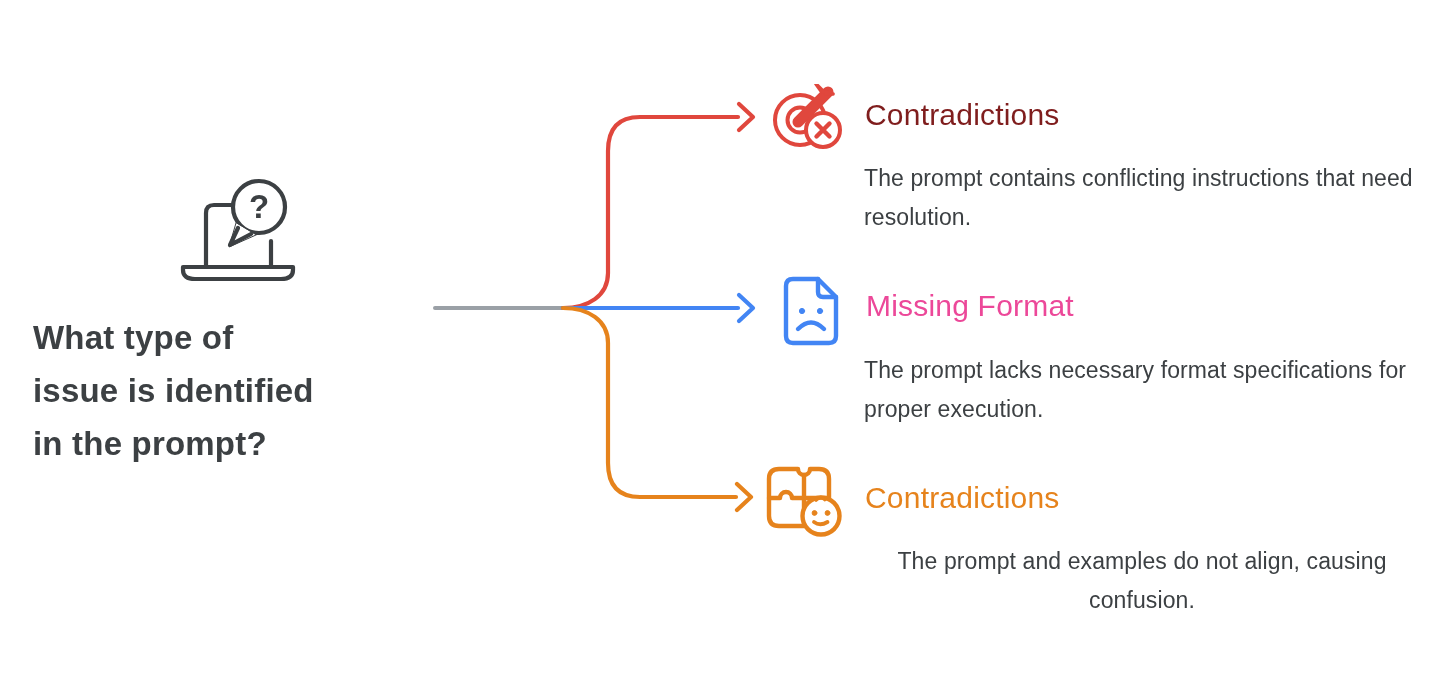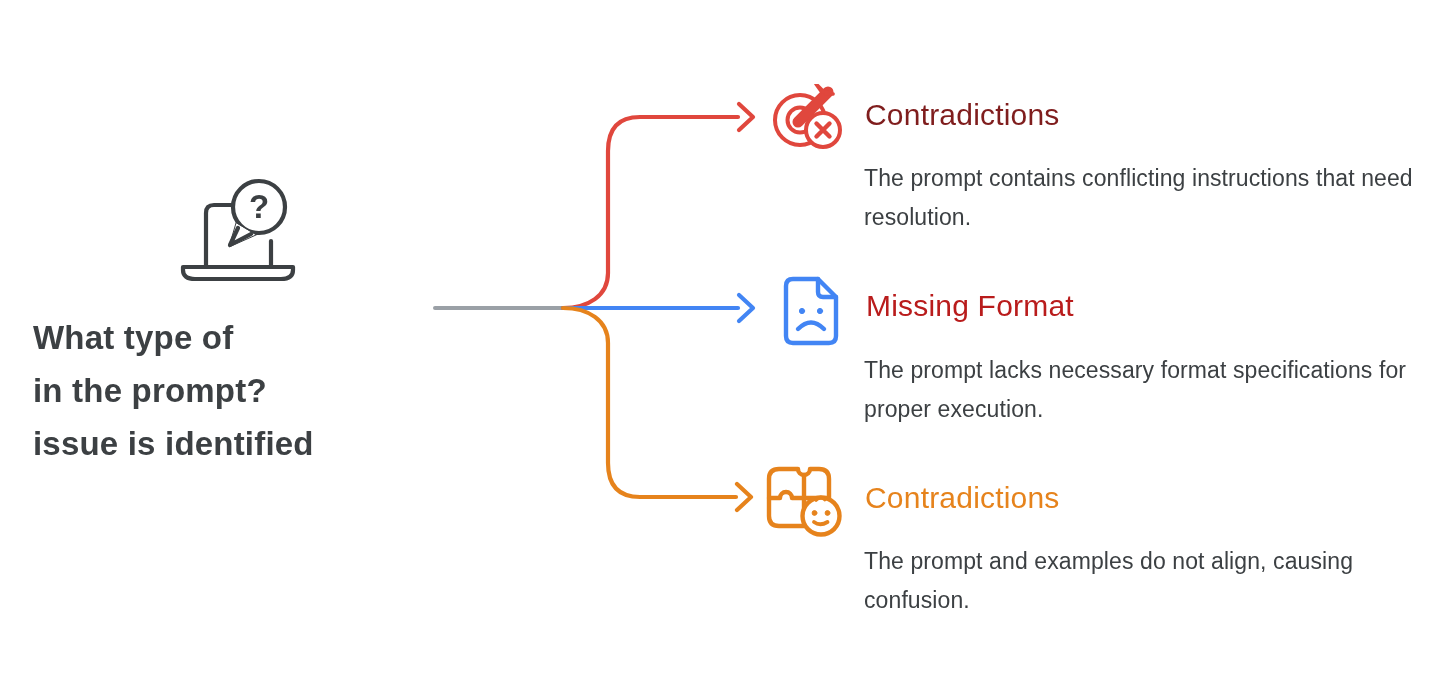--- a/index.html
+++ b/index.html
@@ -29,21 +29,21 @@
   }
   .label-0{left:865px;top:97px;}
   .label-1{left:866px;top:288px;}
   .label-2{left:865px;top:480px;}
   .branch-desc{
     left:864px;width:556px;font-size:23px;line-height:39px;color:var(--text-dark);
     letter-spacing:.1px;
   }
   .desc-0{top:159px;}
   .desc-1{top:351px;}
-  .desc-2{top:542px;}
+  .desc-2{top:542px;text-align:center;}
   .icon-0{left:771px;top:84px;color:var(--red);}
   .icon-1{left:781px;top:276px;color:var(--blue);}
   .icon-2{left:764px;top:460px;color:var(--orange);}
   .branch-icon path,.branch-icon circle,.branch-icon line{
     stroke:currentColor;stroke-linecap:round;stroke-linejoin:round;
   }
 </style>
 </head>
 <body>
 
@@ -54,22 +54,22 @@
     <path d="M 30 90 V 36 Q 30 28 38 28 H 57" fill="none" stroke-width="4.2"></path>
     <path d="M 95 64 V 90" fill="none" stroke-width="4.2"></path>
     <circle cx="83" cy="30" r="26" fill="#ffffff" stroke-width="4.2"></circle>
     <path d="M 60 46 L 53 70 L 80 58 Z" fill="#ffffff" stroke="none"></path>
     <path d="M 62 51 L 54 68 L 75 57" fill="none" stroke-width="4.2"></path>
     <text x="83" y="41" text-anchor="middle" font-size="33" font-weight="700" fill="#3c4043" stroke="none" font-family="Liberation Sans, sans-serif">?</text>
   </svg>
 
   <div class="abs question-title">
     <div>What type of</div>
+    <div>issue is identified</div>
     <div>in the prompt?</div>
-    <div>issue is identified</div>
   </div>
 
   <svg class="abs connector" width="336" height="436" viewBox="0 0 336 436">
     <path class="p-gray" d="M 7 220 H 135"></path>
     <path class="p-red" d="M 135 220 C 160 220 180 208 180 185 L 180 63 Q 180 29 212 29 H 310"></path>
     <path class="p-red" d="M 311 16 L 325 29 L 311 42"></path>
     <path class="p-blue" d="M 135 220 H 310"></path>
     <path class="p-blue" d="M 311 207 L 325 220 L 311 233"></path>
     <path class="p-orange" d="M 135 220 C 160 220 180 232 180 255 L 180 375 Q 180 409 212 409 H 308"></path>
     <path class="p-orange" d="M 309 396 L 323 409 L 309 422"></path>
@@ -87,21 +87,21 @@
   <div class="abs branch-label label-0" style="color: #7f1d1d;">Contradictions</div>
   <div class="abs branch-desc desc-0">The prompt contains conflicting instructions that need resolution.</div>
 
   <svg class="abs icon-1 branch-icon" width="60" height="70" viewBox="0 0 58 70">
     <path d="M 36 3 H 11 Q 4 3 4 10 V 60 Q 4 67 11 67 H 47 Q 54 67 54 60 V 21 Z" fill="none" stroke-width="4.4"></path>
     <path d="M 36 3 V 16 Q 36 21 41 21 H 54" fill="none" stroke-width="4.4"></path>
     <circle cx="20" cy="35" r="2.6" fill="currentColor" stroke="none"></circle>
     <circle cx="38" cy="35" r="2.6" fill="currentColor" stroke="none"></circle>
     <path d="M 16 53 Q 29 40 42 53" fill="none" stroke-width="4.4"></path>
   </svg>
-  <div class="abs branch-label label-1" style="color: #b91c1c;">Missing Format</div>
+  <div class="abs branch-label label-1" style="color: #ec4899;">Missing Format</div>
   <div class="abs branch-desc desc-1">The prompt lacks necessary format specifications for proper execution.</div>
 
   <svg class="abs icon-2 branch-icon" width="82" height="78" viewBox="0 0 82 78">
     <path d="M 15 9 H 34 A 6 6 0 0 0 46 9 H 55 Q 65 9 65 19 V 56 Q 65 66 55 66 H 15 Q 5 66 5 56 V 19 Q 5 9 15 9 Z" fill="none" stroke-width="4.4"></path>
     <path d="M 40 15 V 63" fill="none" stroke-width="4.4"></path>
     <path d="M 5 38 H 16 A 6 6 0 0 1 28 38 H 64" fill="none" stroke-width="4.4"></path>
     <circle cx="57" cy="56" r="18.5" fill="#ffffff" stroke-width="4.4"></circle>
     <path d="M 52 40 Q 56 35.5 61 39.5" fill="none" stroke-width="3.6"></path>
     <circle cx="50.5" cy="53" r="2.4" fill="currentColor" stroke="none"></circle>
     <circle cx="63.5" cy="53" r="2.4" fill="currentColor" stroke="none"></circle>

